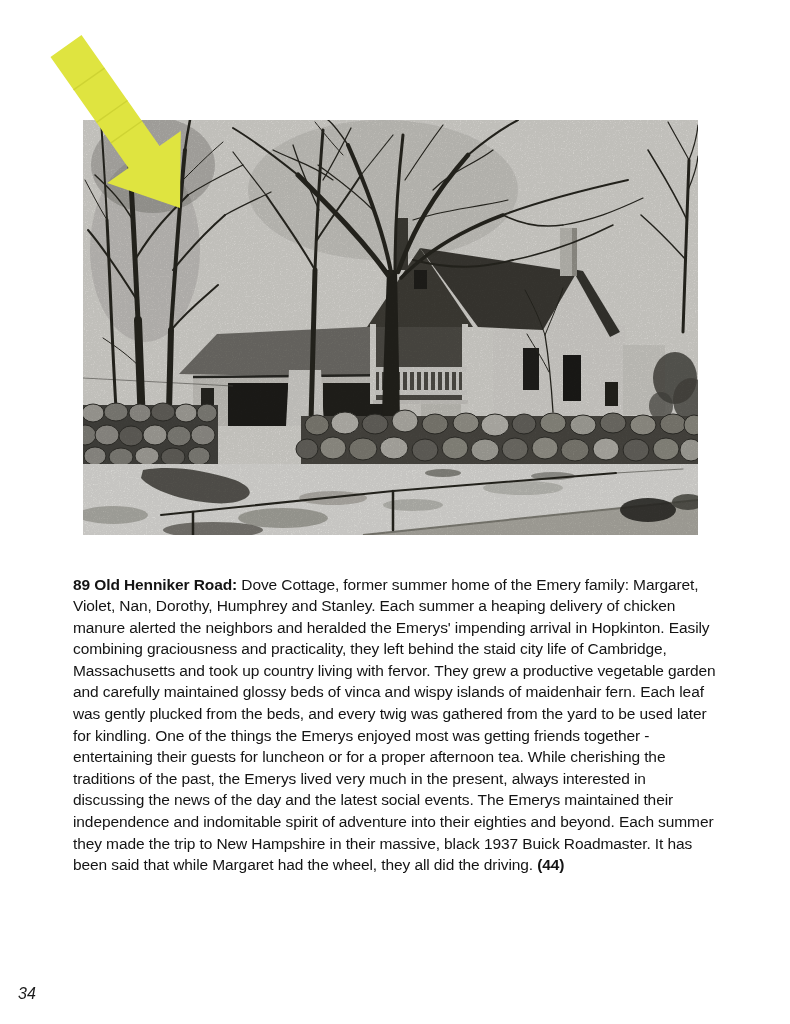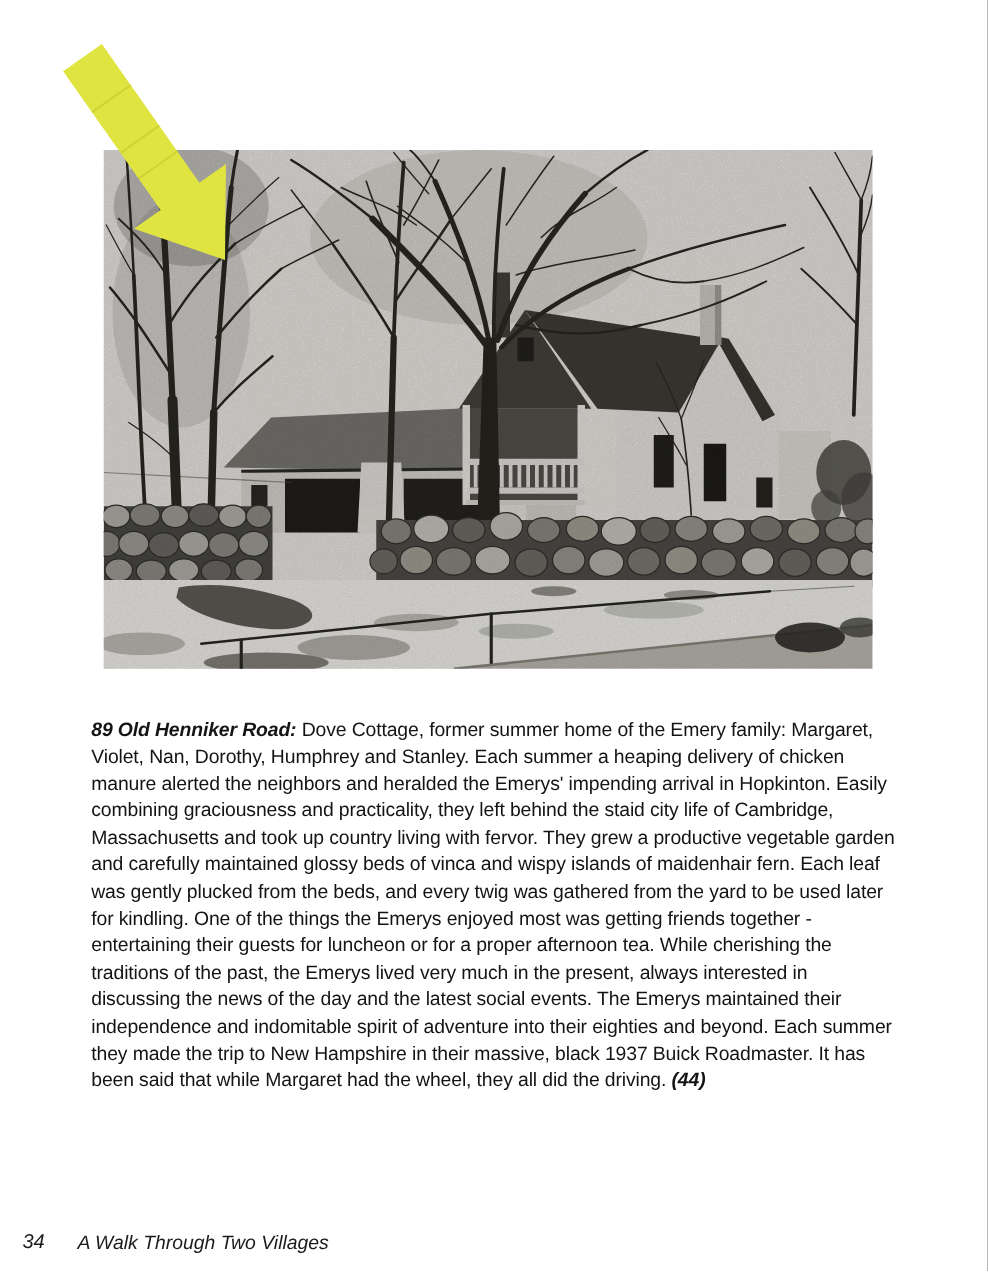--- a/index.html
+++ b/index.html
@@ -3,21 +3,21 @@
 <meta charset="utf-8">
 <style>
   html,body{margin:0;padding:0;background:#888;}
   #page{position:relative;width:790px;height:1024px;background:#ffffff;overflow:hidden;
         font-family:"Liberation Sans","DejaVu Sans",sans-serif;color:#1a1a1a;}
   #photo{position:absolute;left:83px;top:120px;width:615px;height:415px;background:#eceae6;}
   #photo svg{display:block;width:100%;height:100%;}
   #arrow{position:absolute;left:38px;top:30px;width:160px;height:190px;z-index:5;}
   #caption{position:absolute;left:73px;top:558px;width:645px;
            font-size:15.5px;line-height:21.6px;letter-spacing:-0.1px;text-align:left;color:#141414;}
-  #caption .bi{font-weight:bold;font-style:italic;}
+  #caption .bi{font-weight:bold;}
   #footer{position:absolute;left:0;top:985px;width:790px;height:26px;font-style:italic;color:#1c1c1c;}
   #footer .pnum{position:absolute;left:18px;top:0;font-size:16px;}
   #footer .btitle{position:absolute;left:62px;top:1px;font-size:15.5px;}
   .ph-stroke{stroke:#2a2922;fill:none;stroke-linecap:round;}
 </style>
 </head>
 <body>
 
 <div id="page">
 
@@ -261,16 +261,15 @@
   </div>
 
   <p id="caption">
     <span class="bi">89 Old Henniker Road:</span>
     <span>Dove Cottage, former summer home of the Emery family: Margaret, Violet, Nan, Dorothy, Humphrey and Stanley. Each summer a heaping delivery of chicken manure alerted the neighbors and heralded the Emerys' impending arrival in Hopkinton. Easily combining graciousness and practicality, they left behind the staid city life of Cambridge, Massachusetts and took up country living with fervor. They grew a productive vegetable garden and carefully maintained glossy beds of vinca and wispy islands of maidenhair fern. Each leaf was gently plucked from the beds, and every twig was gathered from the yard to be used later for kindling. One of the things the Emerys enjoyed most was getting friends together - entertaining their guests for luncheon or for a proper afternoon tea. While cherishing the traditions of the past, the Emerys lived very much in the present, always interested in discussing the news of the day and the latest social events. The Emerys maintained their independence and indomitable spirit of adventure into their eighties and beyond. Each summer they made the trip to New Hampshire in their massive, black 1937 Buick Roadmaster. It has been said that while Margaret had the wheel, they all did the driving.</span>
     <span class="bi">(44)</span>
   </p>
 
   <div id="footer">
     <span class="pnum">34</span>
-    <span class="btitle">A Walk Through Two Villages</span>
   </div>
 
 </div>
 
 </body></html>

